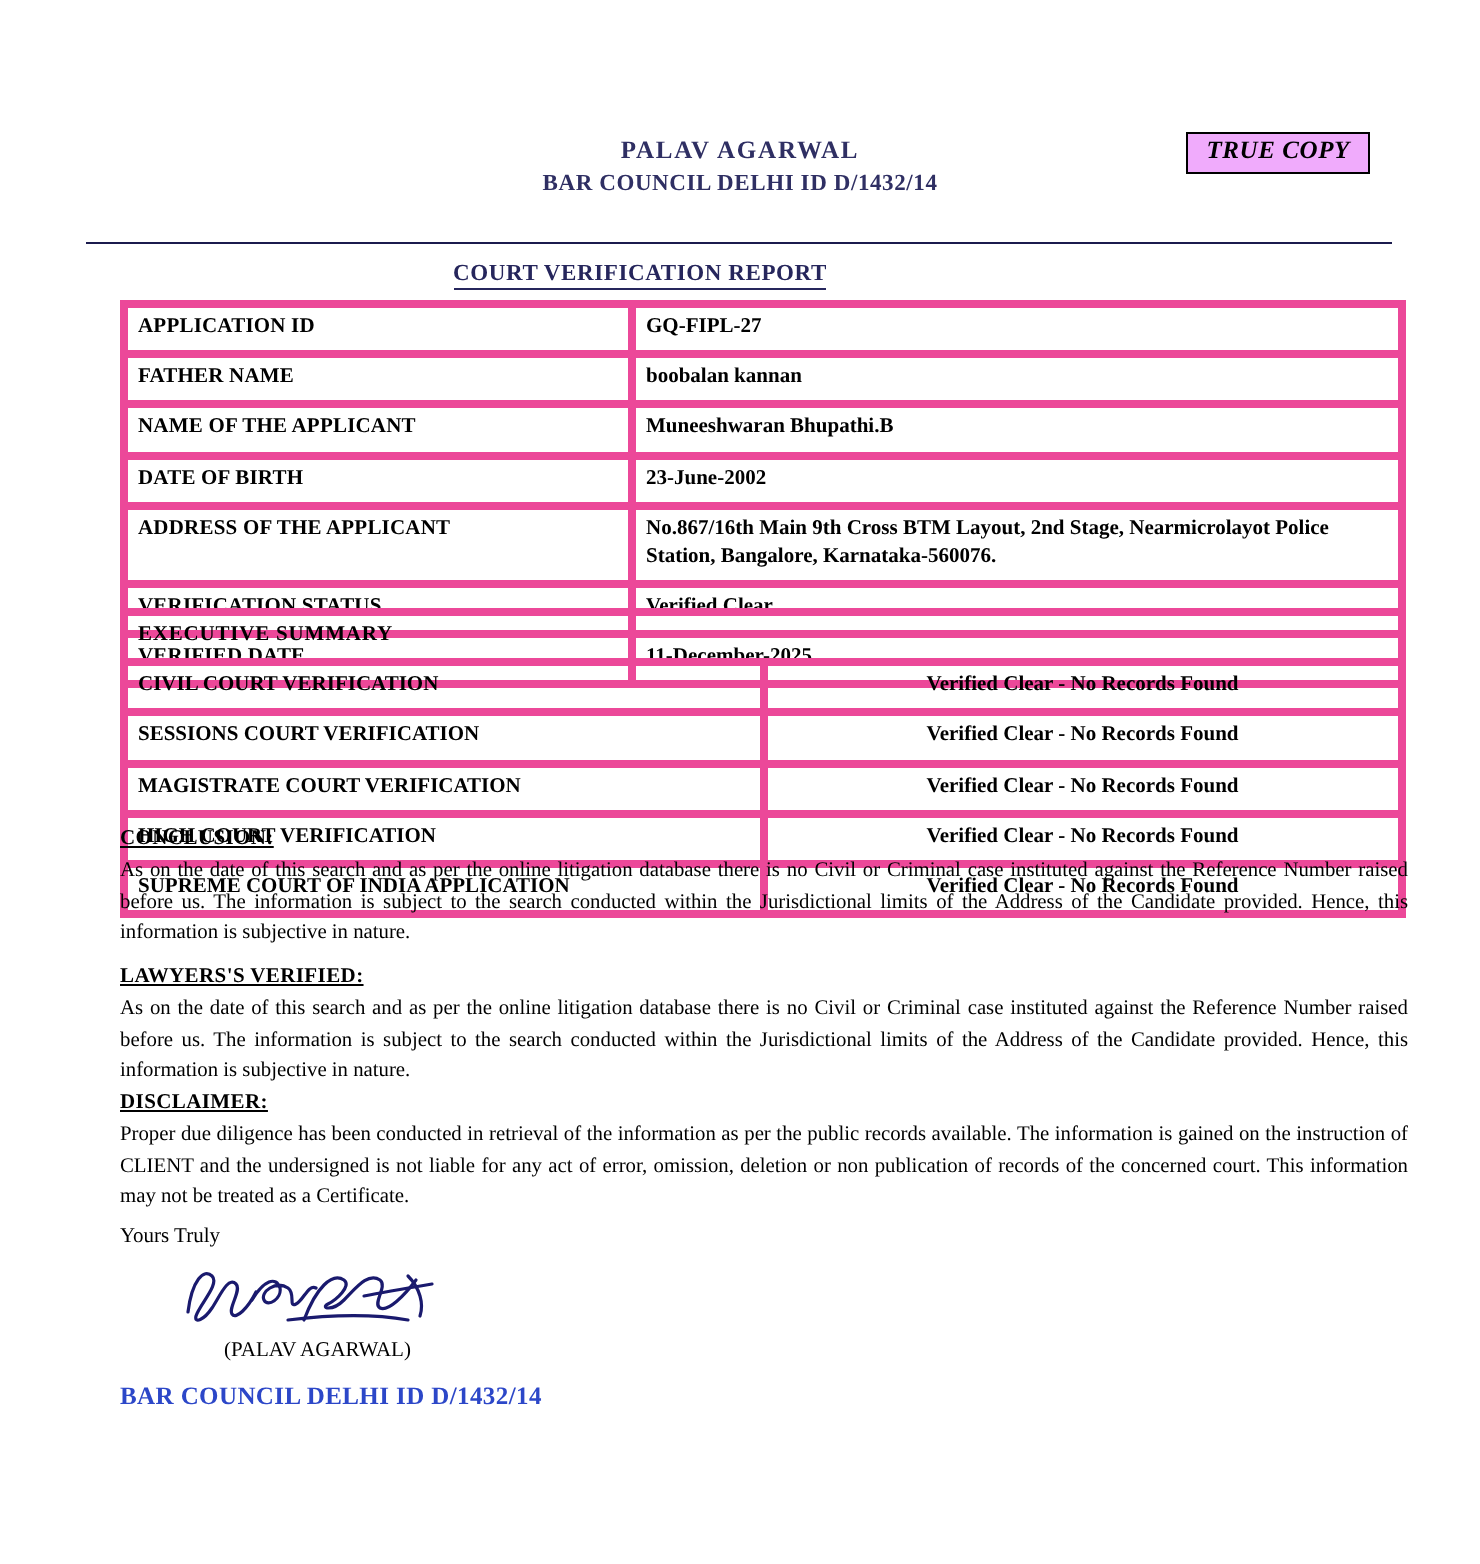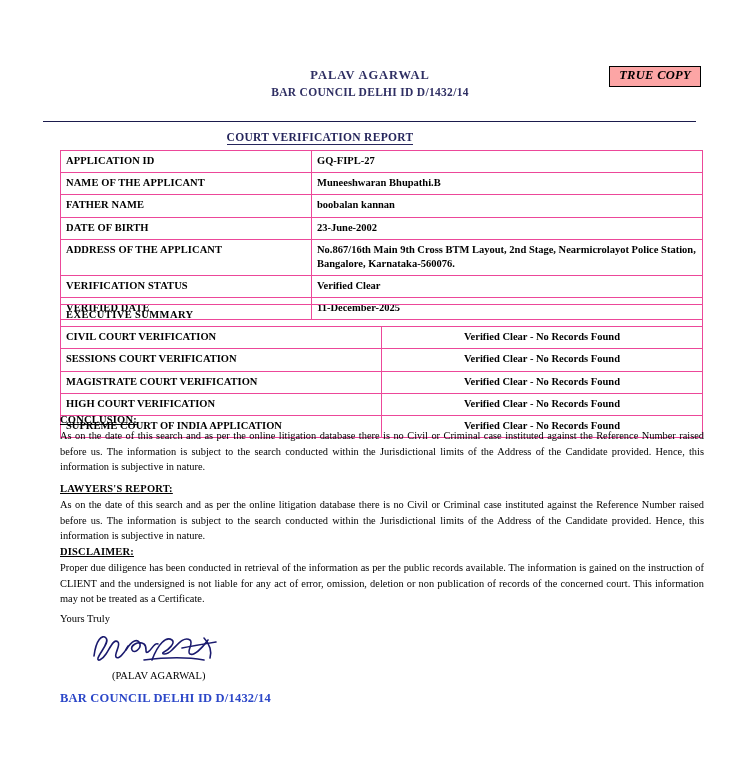--- a/index.html
+++ b/index.html
@@ -17,31 +17,31 @@
   }
   .page {
     position: absolute;
     left: 0; top: 0;
     width: 740px;
     height: 782px;
     box-sizing: border-box;
   }
   .stamp {
     position: absolute;
-    right: 39px;
+    right: 55px;
     top: 66px;
     border: 1.5px solid #000;
     padding: 2px 9px 3px 9px;
     font-family: "Liberation Serif", serif;
     font-style: italic;
     font-weight: bold;
     font-size: 12.5px;
     letter-spacing: 0.3px;
     line-height: 1.1;
-    background: #fca5a5;
+    background: #f0abfc;
   }
   .letterhead {
     position: absolute;
     left: 0;
     top: 68px;
     width: 740px;
     text-align: center;
     color: #2c2c5a;
   }
   .lh-name {
@@ -88,21 +88,21 @@
 
   table.maintbl, table.summary {
     position: absolute;
     left: 60px;
     width: 643px;
     border-collapse: collapse;
     table-layout: fixed;
   }
   table.maintbl { top: 150px; }
   table.maintbl td, table.summary td {
-    border: 1px solid #ec4899;
+    border: 4px solid #ec4899;
     font-size: 10.5px;
     padding: 3px 5px 4px 5px;
     vertical-align: top;
     line-height: 1.35;
   }
   td.label {
     width: 240px;
     font-weight: bold;
     letter-spacing: 0.1px;
   }
@@ -190,26 +190,26 @@
     <span>COURT VERIFICATION REPORT</span>
   </div>
 
   <table class="maintbl">
     <tbody>
       <tr>
         <td class="label">APPLICATION ID</td>
         <td class="value">GQ-FIPL-27</td>
       </tr>
       <tr>
+        <td class="label">FATHER NAME</td>
+        <td class="value">boobalan kannan</td>
+      </tr>
+      <tr>
         <td class="label">NAME OF THE APPLICANT</td>
         <td class="value">Muneeshwaran Bhupathi.B</td>
-      </tr>
-      <tr>
-        <td class="label">FATHER NAME</td>
-        <td class="value">boobalan kannan</td>
       </tr>
       <tr>
         <td class="label">DATE OF BIRTH</td>
         <td class="value">23-June-2002</td>
       </tr>
       <tr>
         <td class="label">ADDRESS OF THE APPLICANT</td>
         <td class="value">No.867/16th Main 9th Cross BTM Layout, 2nd Stage, Nearmicrolayot Police Station, Bangalore, Karnataka-560076.</td>
       </tr>
       <tr>
@@ -250,21 +250,21 @@
       </tr>
     </tbody>
   </table>
 
   <div class="section" style="top: 414px;">
     <div class="sec-head">CONCLUSION:</div>
     <div class="sec-body">As on the date of this search and as per the online litigation database there is no Civil or Criminal case instituted against the Reference Number raised before us. The information is subject to the search conducted within the Jurisdictional limits of the Address of the Candidate provided. Hence, this information is subjective in nature.</div>
   </div>
 
   <div class="section" style="top: 483px;">
-    <div class="sec-head">LAWYERS'S REPORT:</div>
+    <div class="sec-head">LAWYERS'S VERIFIED:</div>
     <div class="sec-body">As on the date of this search and as per the online litigation database there is no Civil or Criminal case instituted against the Reference Number raised before us. The information is subject to the search conducted within the Jurisdictional limits of the Address of the Candidate provided. Hence, this information is subjective in nature.</div>
   </div>
 
   <div class="section" style="top: 546px;">
     <div class="sec-head">DISCLAIMER:</div>
     <div class="sec-body">Proper due diligence has been conducted in retrieval of the information as per the public records available. The information is gained on the instruction of CLIENT and the undersigned is not liable for any act of error, omission, deletion or non publication of records of the concerned court. This information may not be treated as a Certificate.</div>
   </div>
 
   <div class="signoff" style="top: 613px;">
     <div class="yours">Yours Truly</div>

